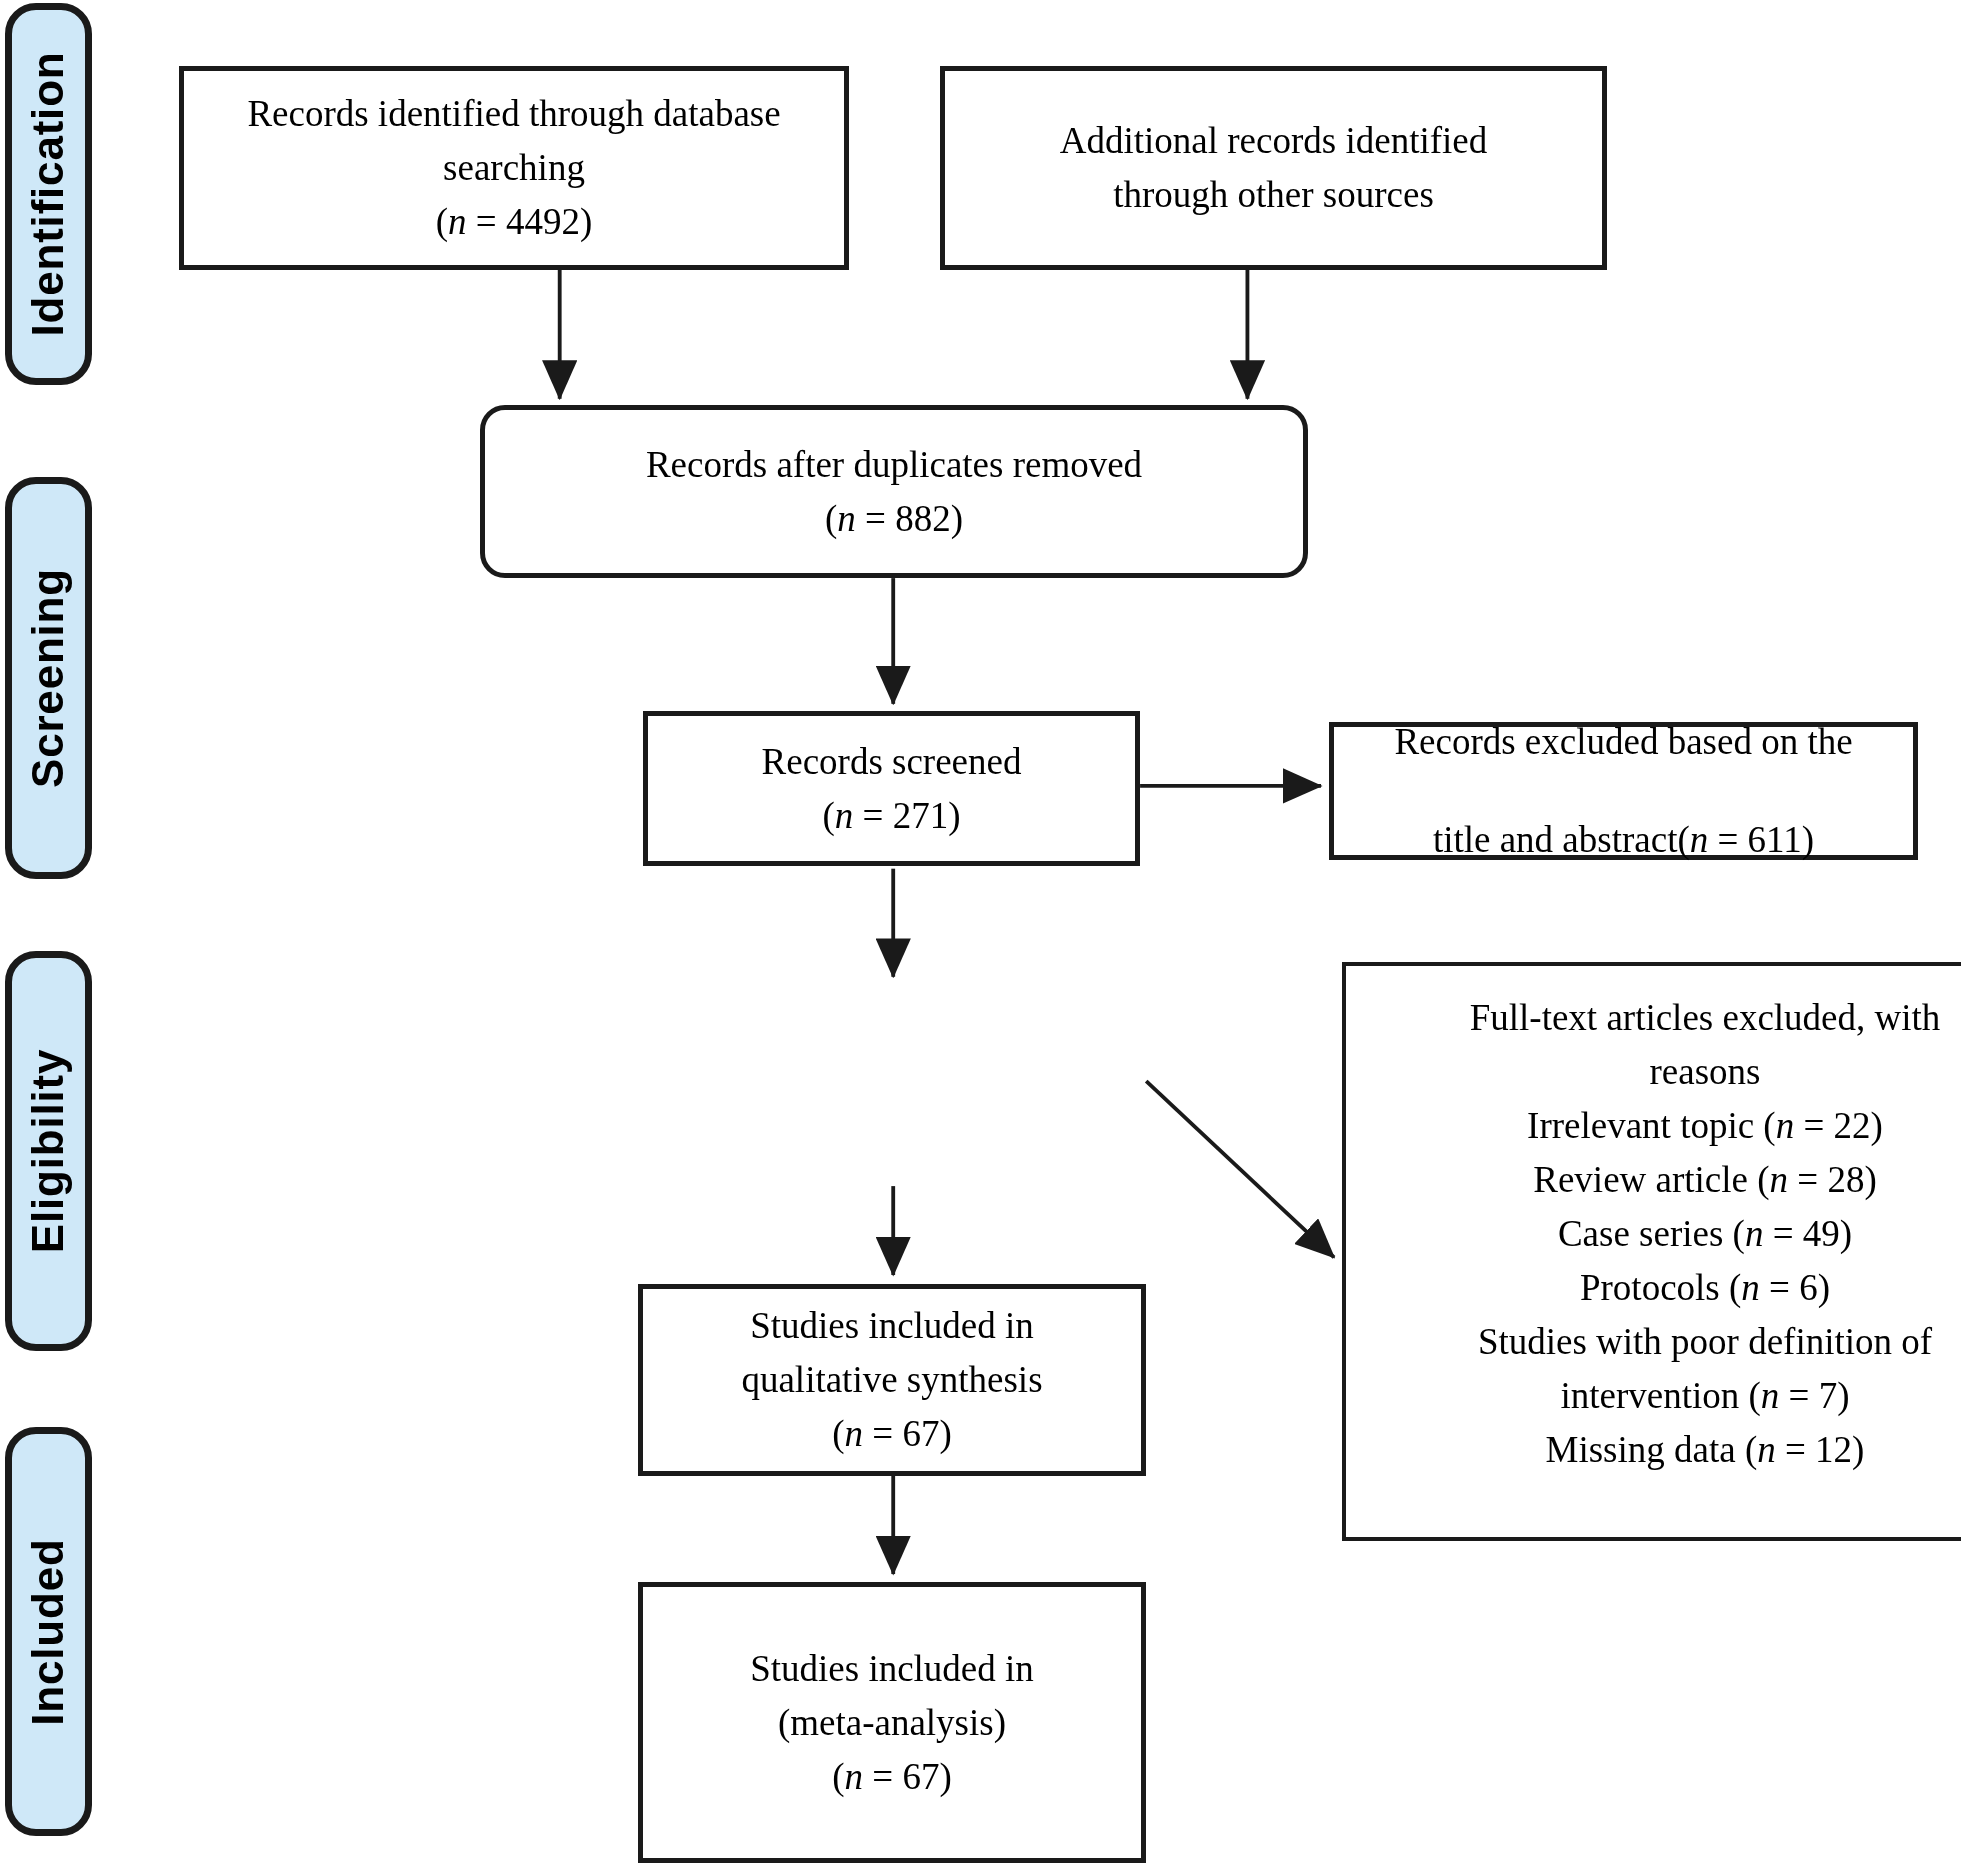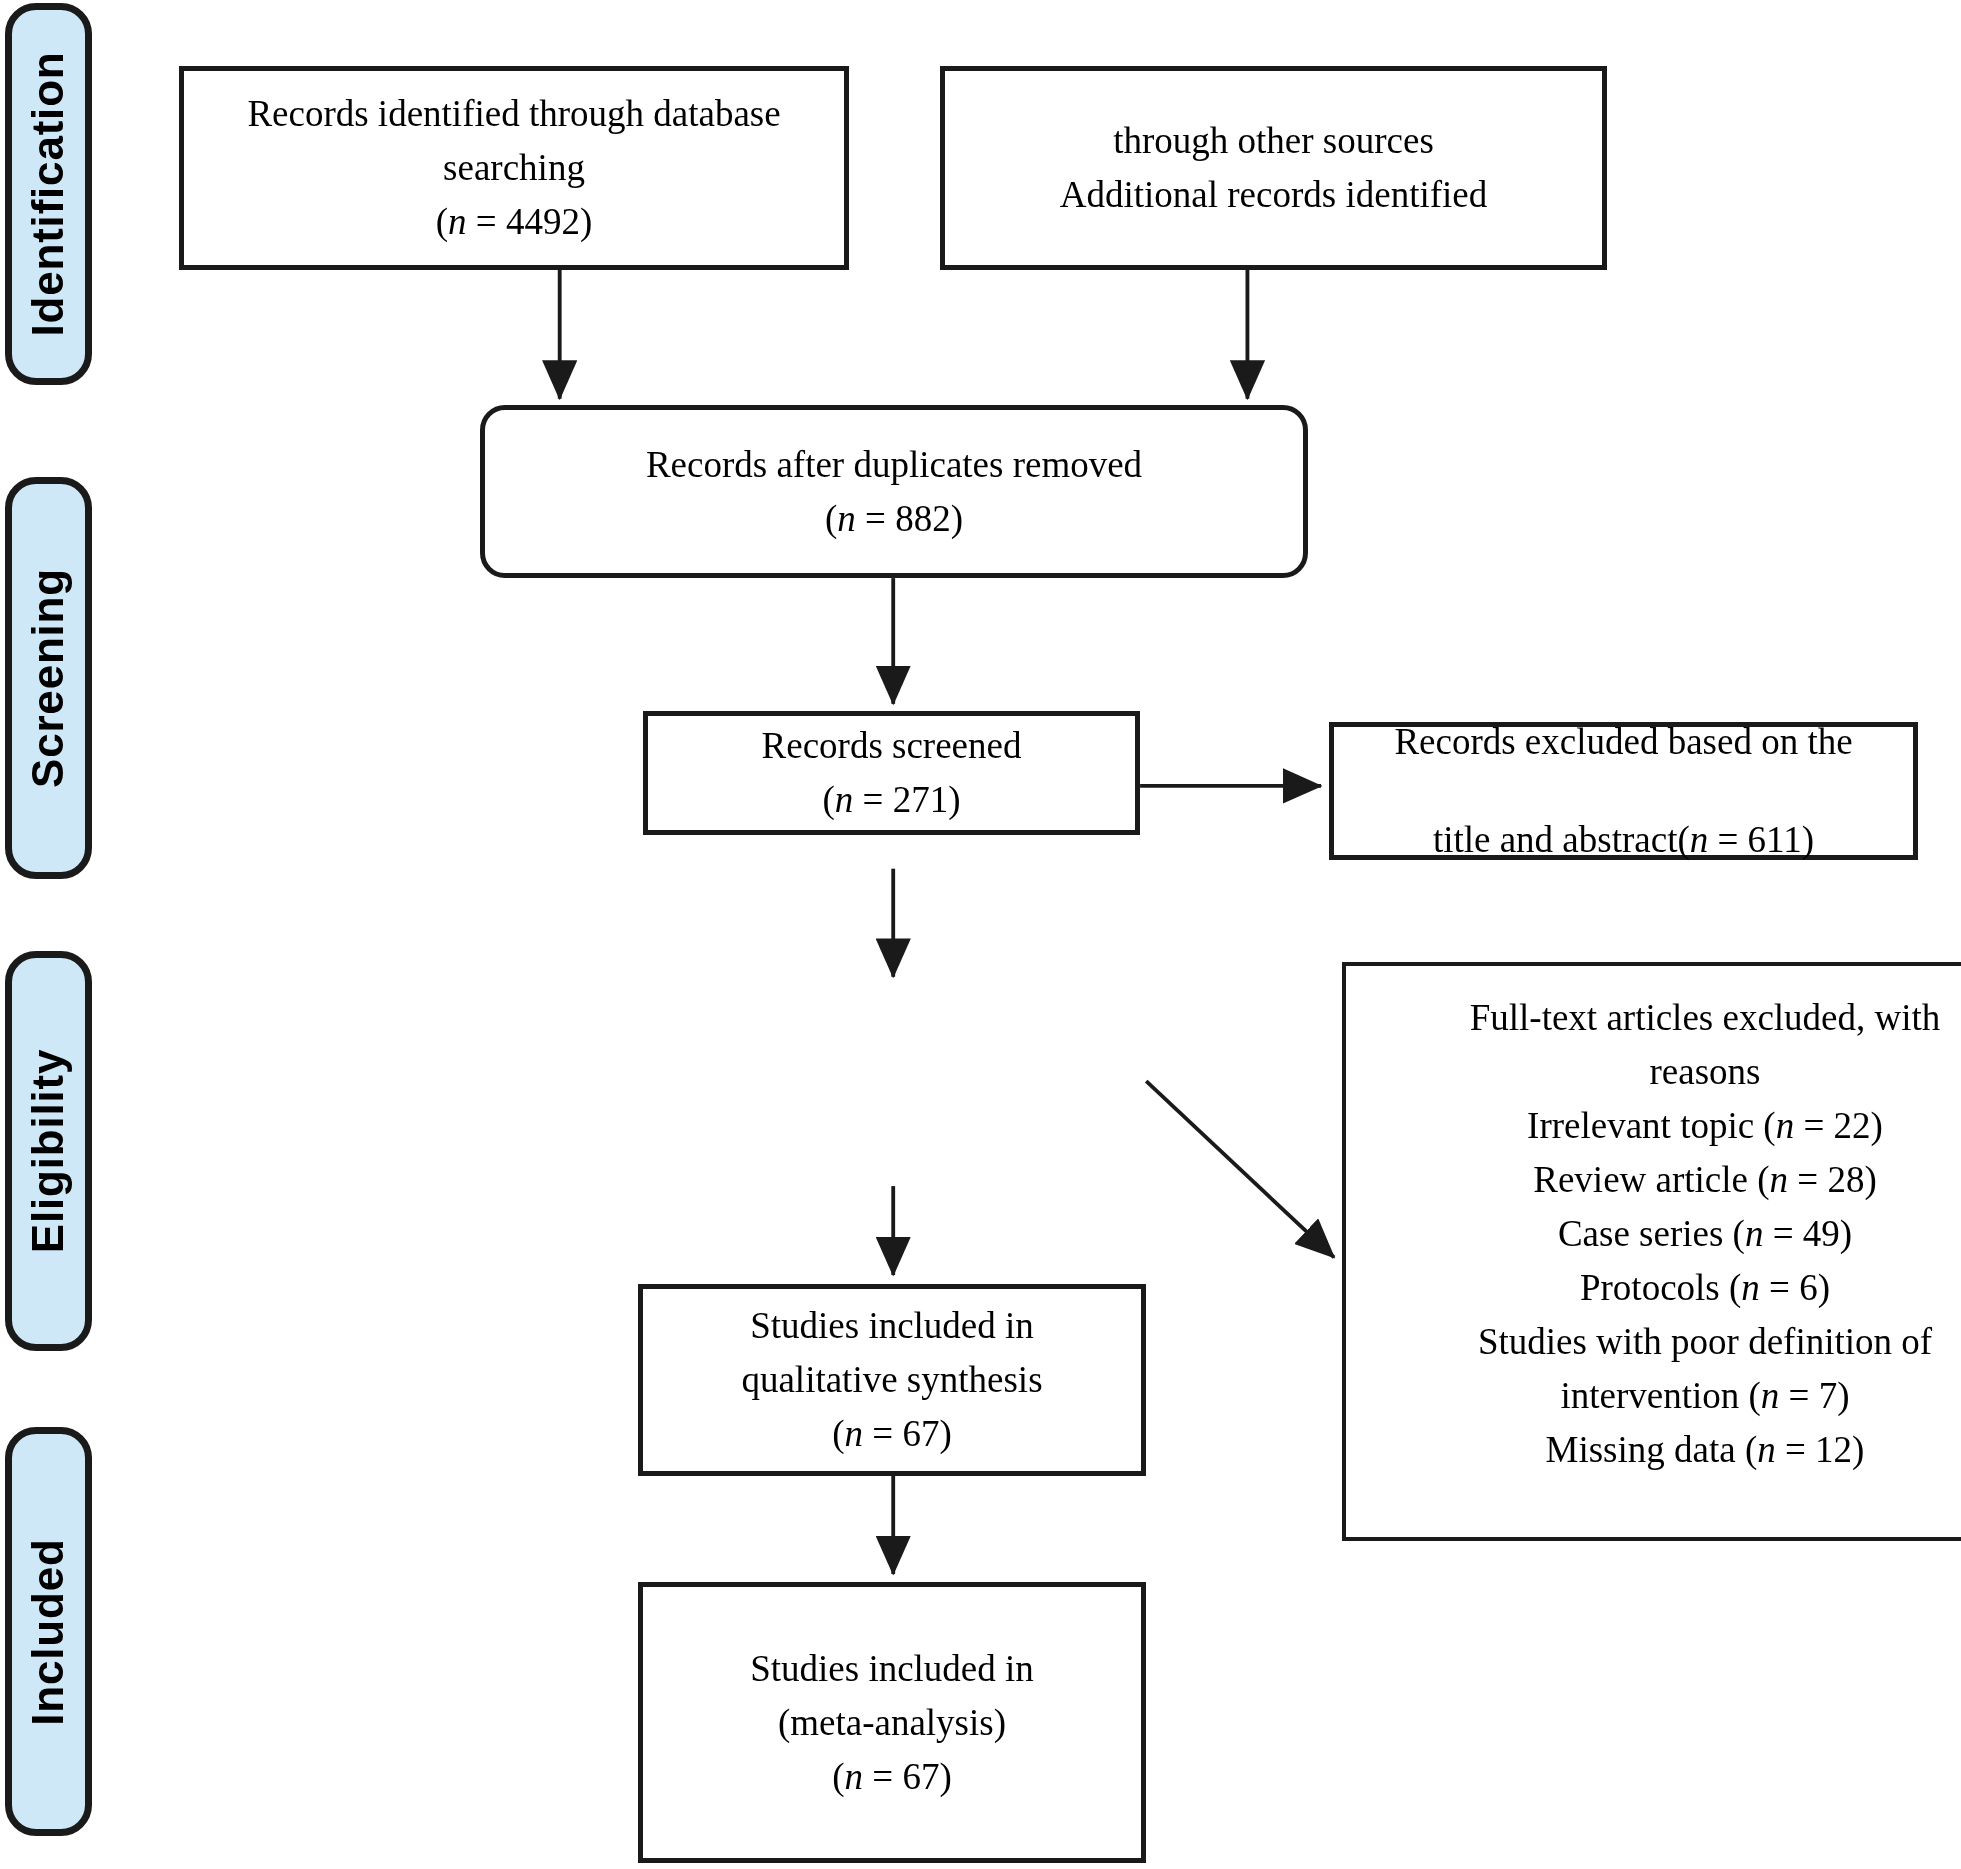--- a/index.html
+++ b/index.html
@@ -92,30 +92,30 @@
     <span class="vlabel">Included</span>
   </div>
 
   <div class="fbox" style="left:179px;top:66px;width:670px;height:204px;">
       <div class="line">Records identified through database</div>
       <div class="line">searching</div>
       <div class="line">(<i>n</i> = 4492)</div>
     </div>
 
   <div class="fbox" style="left:940px;top:66px;width:667px;height:204px;">
+      <div class="line">Additional records identified</div>
       <div class="line">through other sources</div>
-      <div class="line">Additional records identified</div>
     </div>
 
   <div class="fbox" style="left:480px;top:405px;width:828px;height:173px;border-radius:25px;">
       <div class="line">Records after duplicates removed</div>
       <div class="line">(<i>n</i> = 882)</div>
     </div>
 
-  <div class="fbox" style="left:643px;top:711px;width:497px;height:124px;">
+  <div class="fbox" style="left:643px;top:711px;width:497px;height:155px;">
       <div class="line">Records screened</div>
       <div class="line">(<i>n</i> = 271)</div>
     </div>
 
   <div class="fbox" style="left:1329px;top:722px;width:589px;height:138px;gap:44px;">
       <div class="line">Records excluded based on the</div>
       <div class="line">title and abstract(<i>n</i> = 611)</div>
     </div>
 
 

